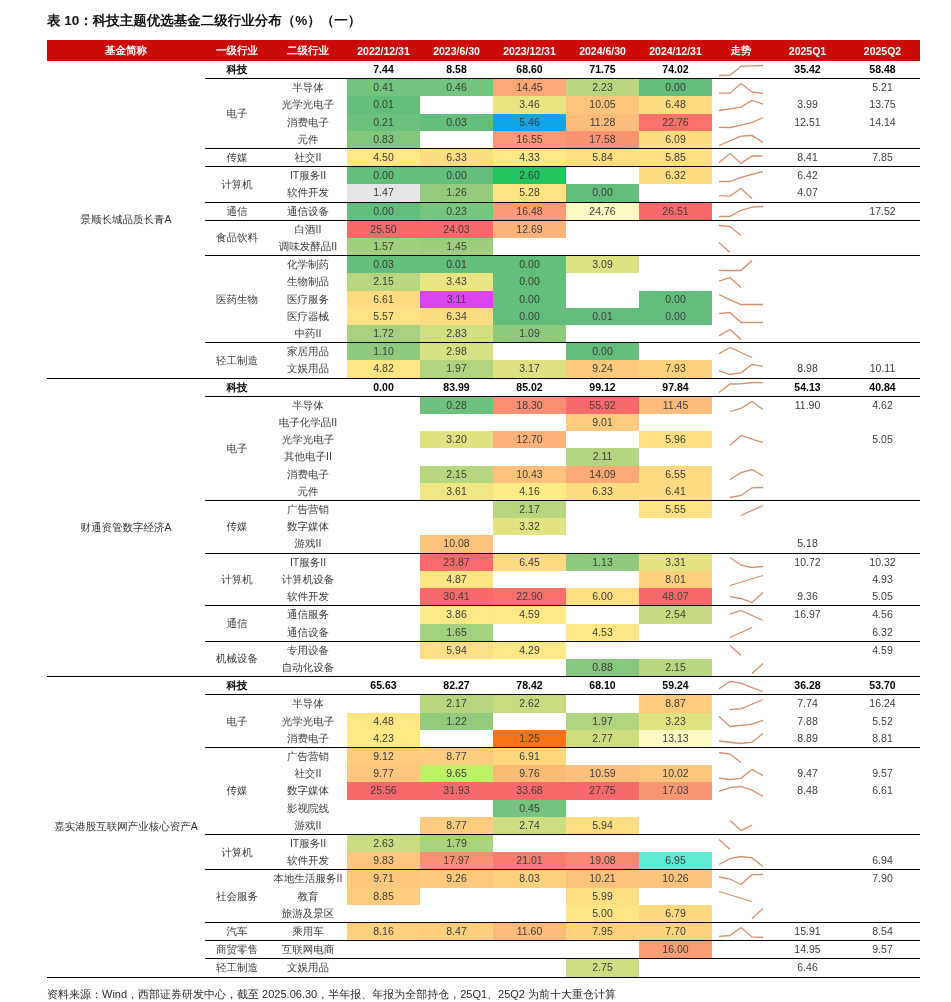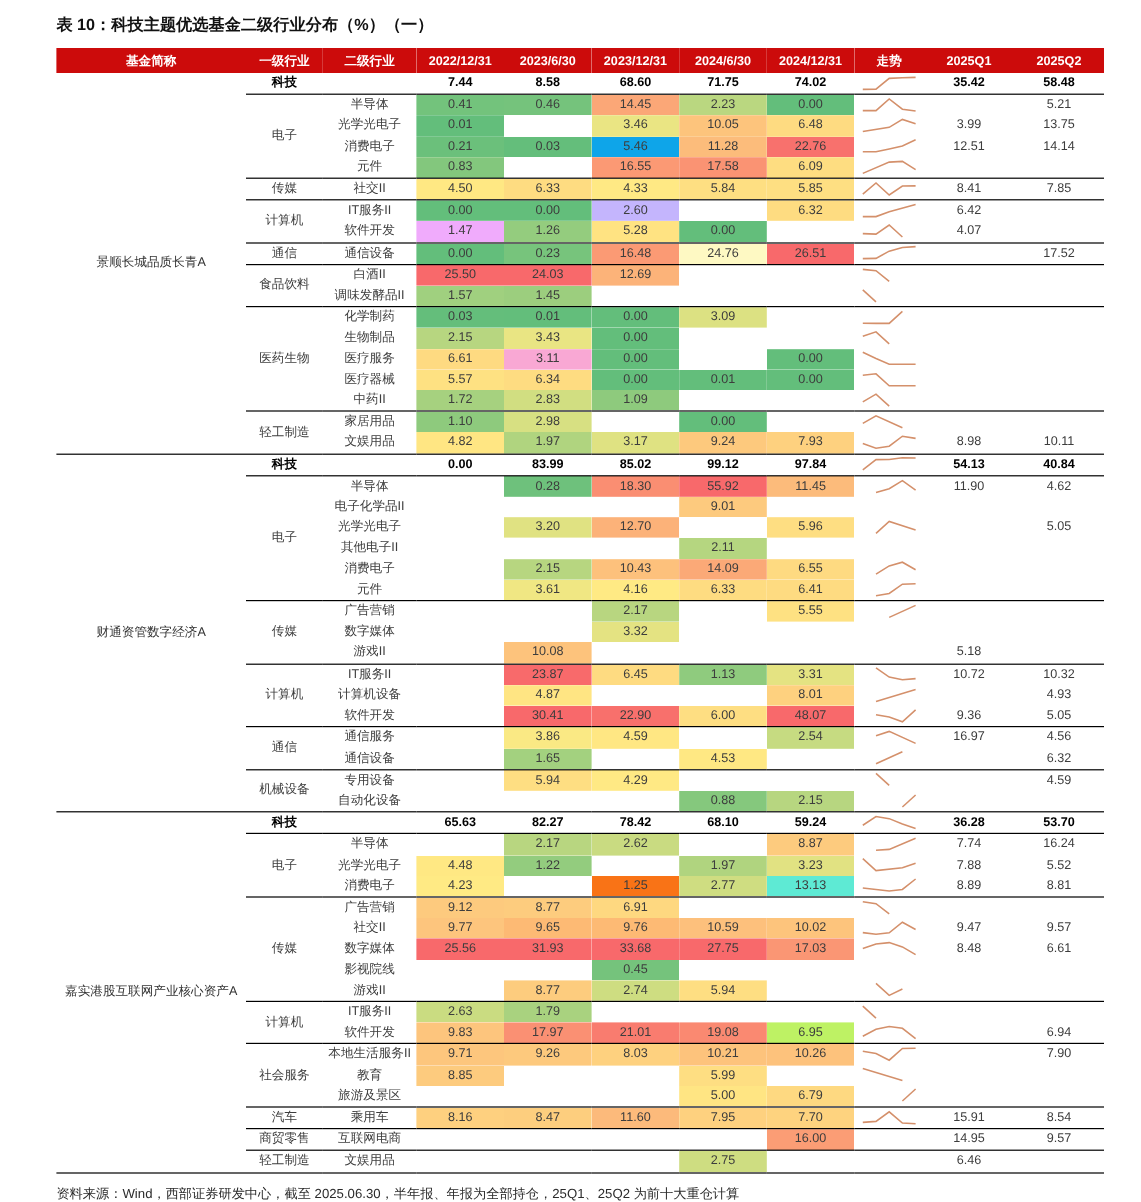--- a/index.html
+++ b/index.html
@@ -132,32 +132,32 @@
               <polyline points="3,11.7 14,2.5 25,12.5 36,5.0 47,4.9" fill="none" stroke="#D4906B" stroke-width="1.3"></polyline>
             </svg></td>
           <td class="val">8.41</td>
           <td class="val">7.85</td>
         </tr>
         <tr class="group-start">
           <td rowspan="2">计算机</td>
           <td>IT服务II</td>
           <td class="val " style="background:#63be7b">0.00</td>
           <td class="val " style="background:#63be7b">0.00</td>
-          <td class="val " style="background:#c4b5fd">2.60</td>
+          <td class="val " style="background:#22c55e">2.60</td>
           <td class="val " style=""></td>
           <td class="val " style="background:#fedc81">6.32</td>
           <td class="trend"><svg width="50" height="15" viewBox="0 0 50 15">
               <polyline points="3,12.5 14,12.5 25,8.4 47,2.5" fill="none" stroke="#D4906B" stroke-width="1.3"></polyline>
             </svg></td>
           <td class="val">6.42</td>
           <td class="val"></td>
         </tr>
         <tr class="">
           <td>软件开发</td>
-          <td class="val " style="background:#f0abfc">1.47</td>
+          <td class="val " style="background:#e5e5e5">1.47</td>
           <td class="val " style="background:#94cc7e">1.26</td>
           <td class="val " style="background:#ffe382">5.28</td>
           <td class="val " style="background:#63be7b">0.00</td>
           <td class="val " style=""></td>
           <td class="trend"><svg width="50" height="15" viewBox="0 0 50 15">
               <polyline points="3,9.7 14,10.1 25,2.5 36,12.5" fill="none" stroke="#D4906B" stroke-width="1.3"></polyline>
             </svg></td>
           <td class="val">4.07</td>
           <td class="val"></td>
         </tr>
@@ -225,21 +225,21 @@
           <td class="val " style=""></td>
           <td class="trend"><svg width="50" height="15" viewBox="0 0 50 15">
               <polyline points="3,6.2 14,2.5 25,12.5" fill="none" stroke="#D4906B" stroke-width="1.3"></polyline>
             </svg></td>
           <td class="val"></td>
           <td class="val"></td>
         </tr>
         <tr class="">
           <td>医疗服务</td>
           <td class="val " style="background:#feda81">6.61</td>
-          <td class="val " style="background:#f9a8d4">3.11</td>
+          <td class="val " style="background:#d946ef">3.11</td>
           <td class="val " style="background:#63be7b">0.00</td>
           <td class="val " style=""></td>
           <td class="val " style="background:#63be7b">0.00</td>
           <td class="trend"><svg width="50" height="15" viewBox="0 0 50 15">
               <polyline points="3,2.5 14,7.8 25,12.5 47,12.5" fill="none" stroke="#D4906B" stroke-width="1.3"></polyline>
             </svg></td>
           <td class="val"></td>
           <td class="val"></td>
         </tr>
         <tr class="">
@@ -556,21 +556,21 @@
             </svg></td>
           <td class="val">7.88</td>
           <td class="val">5.52</td>
         </tr>
         <tr class="">
           <td>消费电子</td>
           <td class="val " style="background:#ffea84">4.23</td>
           <td class="val " style=""></td>
           <td class="val " style="background:#f97316">1.25</td>
           <td class="val " style="background:#cfdd81">2.77</td>
-          <td class="val " style="background:#5eead4">13.13</td>
+          <td class="val " style="background:#fef9c3">13.13</td>
           <td class="trend"><svg width="50" height="15" viewBox="0 0 50 15">
               <polyline points="3,10.0 25,12.5 36,11.2 47,2.5" fill="none" stroke="#D4906B" stroke-width="1.3"></polyline>
             </svg></td>
           <td class="val">8.89</td>
           <td class="val">8.81</td>
         </tr>
         <tr class="group-start">
           <td rowspan="5">传媒</td>
           <td>广告营销</td>
           <td class="val " style="background:#fdca7e">9.12</td>
@@ -580,21 +580,21 @@
           <td class="val " style=""></td>
           <td class="trend"><svg width="50" height="15" viewBox="0 0 50 15">
               <polyline points="3,2.5 14,4.1 25,12.5" fill="none" stroke="#D4906B" stroke-width="1.3"></polyline>
             </svg></td>
           <td class="val"></td>
           <td class="val"></td>
         </tr>
         <tr class="">
           <td>社交II</td>
           <td class="val " style="background:#fdc57d">9.77</td>
-          <td class="val " style="background:#fdba74">9.65</td>
+          <td class="val " style="background:#bef264">9.65</td>
           <td class="val " style="background:#fdba74">9.76</td>
           <td class="val " style="background:#fdc07c">10.59</td>
           <td class="val " style="background:#fdc47c">10.02</td>
           <td class="trend"><svg width="50" height="15" viewBox="0 0 50 15">
               <polyline points="3,11.2 14,12.5 25,11.3 36,2.5 47,8.6" fill="none" stroke="#D4906B" stroke-width="1.3"></polyline>
             </svg></td>
           <td class="val">9.47</td>
           <td class="val">9.57</td>
         </tr>
         <tr class="">
@@ -647,21 +647,21 @@
             </svg></td>
           <td class="val"></td>
           <td class="val"></td>
         </tr>
         <tr class="">
           <td>软件开发</td>
           <td class="val " style="background:#fdc57d">9.83</td>
           <td class="val " style="background:#fa9073">17.97</td>
           <td class="val " style="background:#f97c6f">21.01</td>
           <td class="val " style="background:#fa8971">19.08</td>
-          <td class="val " style="background:#bef264">6.95</td>
+          <td class="val " style="background:#5eead4">6.95</td>
           <td class="trend"><svg width="50" height="15" viewBox="0 0 50 15">
               <polyline points="3,10.5 14,4.7 25,2.5 36,3.9 47,12.5" fill="none" stroke="#D4906B" stroke-width="1.3"></polyline>
             </svg></td>
           <td class="val"></td>
           <td class="val">6.94</td>
         </tr>
         <tr class="group-start">
           <td rowspan="3">社会服务</td>
           <td>本地生活服务II</td>
           <td class="val " style="background:#fdc67d">9.71</td>

